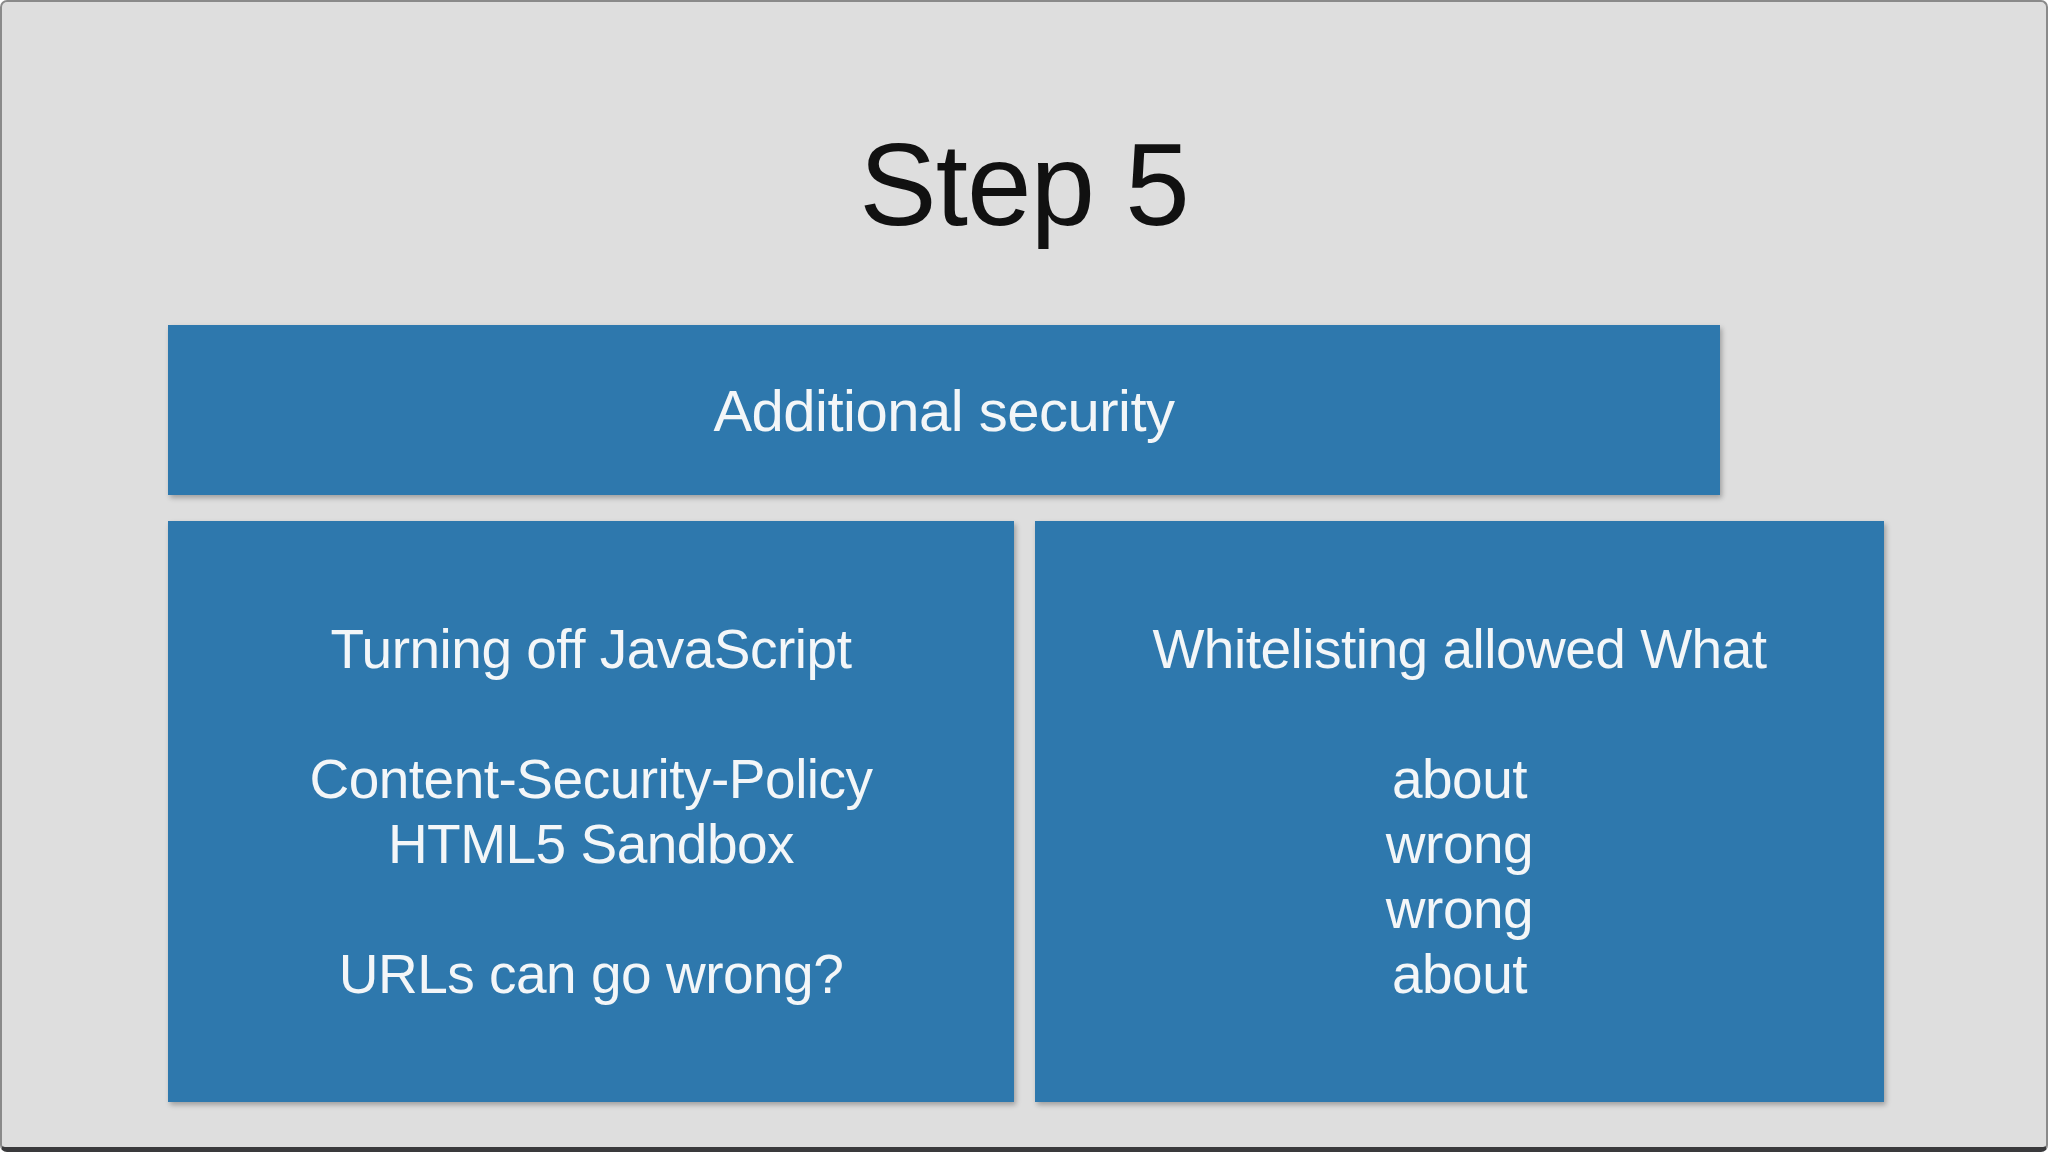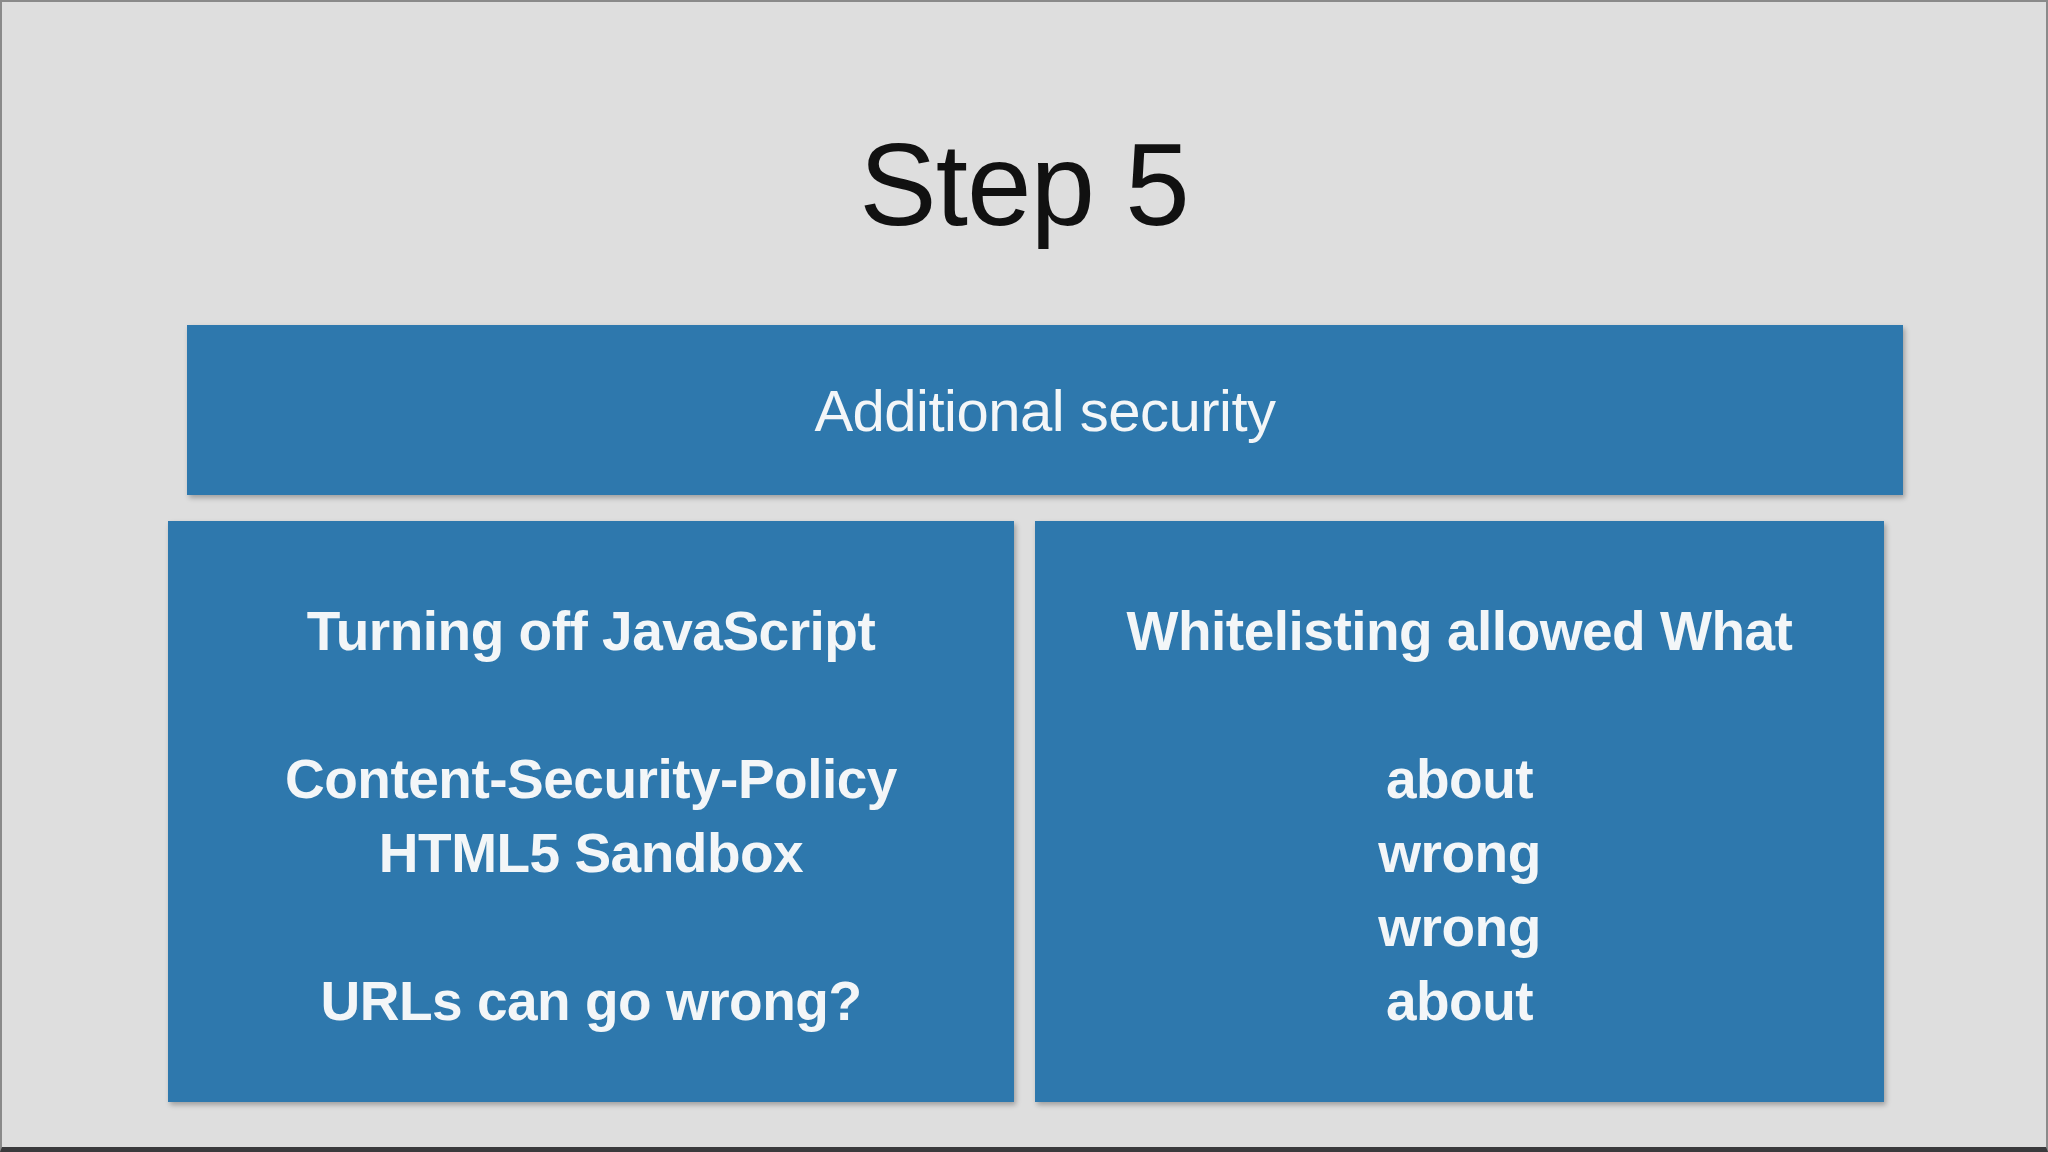--- a/index.html
+++ b/index.html
@@ -18,42 +18,42 @@
   }
   .slide {
     position: relative;
     width: 2048px; height: 1152px;
     background: var(--background);
     border-top: 2px solid var(--frame-side);
     border-left: 2px solid var(--frame-side);
     border-right: 2px solid var(--frame-side);
     border-bottom: 5px solid var(--frame-bottom);
     overflow: hidden;
+    border-radius: 7px;
   }
   .slide-title {
     position: absolute;
     top: 124px; left: 0;
     width: 100%;
     text-align: center;
     font-size: 116px;
     line-height: 118px;
     font-weight: 300;
     letter-spacing: -1px;
     color: var(--title-text);
   }
   .banner {
     position: absolute;
     left: 166px; top: 323px;
-    width: 1716px; height: 170px;
+    width: 1552px; height: 170px;
     background: var(--panel-blue);
     display: flex;
     align-items: center;
     justify-content: center;
     box-shadow: 2px 3px 5px rgba(0,0,0,0.28);
-    margin-left: 19px;
   }
   .banner .banner-label {
     color: var(--panel-text);
     font-size: 58px;
     font-weight: 300;
     letter-spacing: -0.5px;
   }
   .panel {
     position: absolute;
     top: 519px;
@@ -64,26 +64,25 @@
     justify-content: center;
     align-items: center;
     box-shadow: 2px 3px 5px rgba(0,0,0,0.28);
   }
   .panel-left  { left: 166px;  width: 846px; }
   .panel-right { left: 1033px; width: 849px; }
   .panel .line {
     height: 65px;
     line-height: 65px;
     font-size: 55px;
-    font-weight: 700;
+    font-weight: 400;
     letter-spacing: -0.5px;
     color: var(--panel-text);
     text-align: center;
     white-space: pre;
-    margin-top: 9px;
   }
 </style>
 </head>
 <body>
 
 <div class="slide">
 
   <div class="slide-title">Step 5</div>
 
   <div class="banner">

